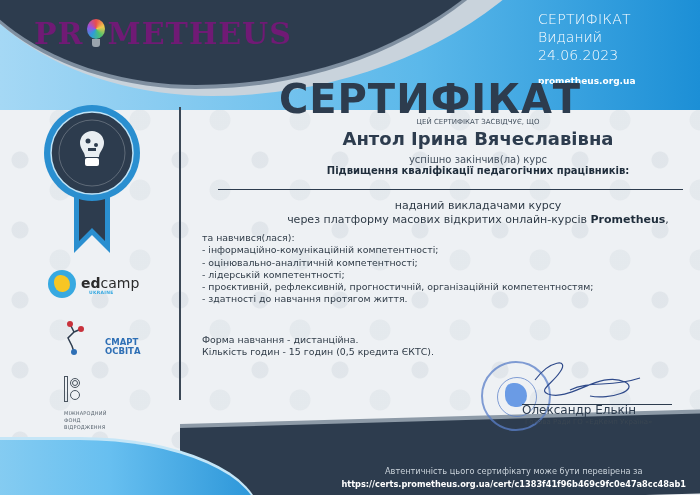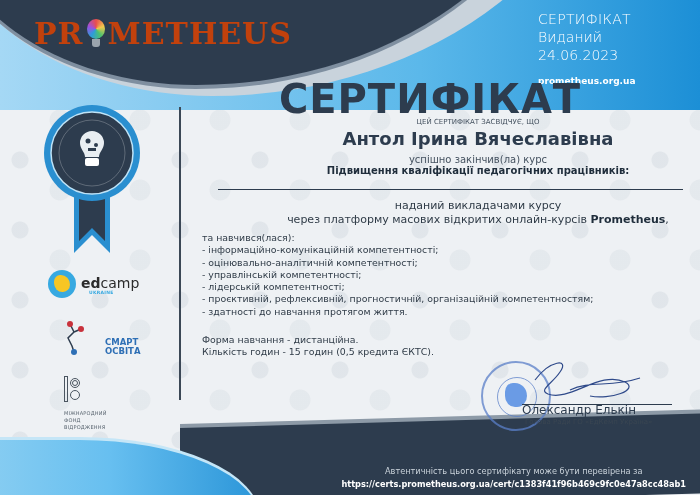--- a/index.html
+++ b/index.html
@@ -6,21 +6,21 @@
   body{width:700px;height:495px;position:relative;overflow:hidden;background:#f0f2f5;font-family:"DejaVu Sans","Liberation Sans",sans-serif;color:#2b3a4a;}
   .bg-pattern{position:absolute;inset:0;background-color:#eef1f4;
     background-image:
       radial-gradient(circle at 20px 20px, rgba(200,208,216,0.35) 8px, transparent 9px),
       radial-gradient(circle at 60px 50px, rgba(200,208,216,0.25) 10px, transparent 11px);
     background-size:80px 70px;}
   
   .hdr-blue{position:absolute;left:0;top:0;width:700px;height:110px;background:linear-gradient(90deg,#a5d8f5 0%,#5bb8ea 60%,#1c8fd6 100%);}
   .hdr-dark{position:absolute;left:-60px;top:-220px;width:640px;height:305px;border-radius:0 0 60% 40% / 0 0 100% 60%;background:#2d3c4e;box-shadow:0 4px 0 #7f8fa0;}
   .hdr-edge{position:absolute;left:-60px;top:-226px;width:680px;height:322px;border-radius:0 0 60% 40% / 0 0 100% 60%;background:#c9d3dc;}
-  .logo{position:absolute;left:34px;top:16px;font-family:"DejaVu Serif","Liberation Serif",serif;font-weight:bold;font-size:30px;letter-spacing:1px;color:#c2410c;display:flex;align-items:center;}
+  .logo{position:absolute;left:34px;top:16px;font-family:"DejaVu Serif","Liberation Serif",serif;font-weight:bold;font-size:30px;letter-spacing:1px;color:#701a75;display:flex;align-items:center;}
   .logo .bulb{display:inline-block;width:20px;height:30px;margin:0 2px;position:relative;}
   .logo .bulb:before{content:"";position:absolute;left:1px;top:0;width:18px;height:20px;border-radius:50%;background:conic-gradient(#e94d4d,#f2c94c,#4cc26e,#2d9cdb,#9b51e0,#e94d4d);}
   .logo .bulb:after{content:"";position:absolute;left:6px;top:20px;width:8px;height:8px;background:#9aa4ad;border-radius:0 0 3px 3px;}
   .hdr-right{position:absolute;right:16px;top:10px;color:#fff;text-align:left;width:146px;}
   .hdr-right .t1{font-size:14px;font-weight:300;letter-spacing:0.3px;line-height:18px;}
   .hdr-right .t2{font-size:14px;font-weight:300;line-height:18px;}
   .hdr-right .t3{font-size:9px;font-weight:bold;margin-top:12px;}
   
   .title{position:absolute;left:0;width:700px;top:76px;padding-left:160px;box-sizing:border-box;text-align:center;font-family:"DejaVu Sans","Liberation Sans",sans-serif;font-weight:bold;font-size:40px;color:#2d3c4e;letter-spacing:1px;}
   .center{position:absolute;left:180px;width:596px;text-align:center;}
@@ -151,21 +151,20 @@
   <div>Підвищення кваліфікації педагогічних працівників:</div>
 </div>
 <div class="hline"></div>
 <div class="center provided">наданий викладачами курсу</div>
 <div class="center platform"><span>через платформу масових відкритих онлайн-курсів </span><b>Prometheus</b><span>,</span></div>
 
 <div class="learned">
   <div>та навчився(лася):</div>
   <div>- інформаційно-комунікаційній компетентності;</div>
   <div>- оцінювально-аналітичній компетентності;</div>
-  <div>- управлінській компетентності;</div>
   <div>- лідерській компетентності;</div>
   <div>- проєктивній, рефлексивній, прогностичній, організаційній компетентностям;</div>
   <div>- здатності до навчання протягом життя.</div>
 </div>
 
 <div class="form">
   <div>Форма навчання - дистанційна.</div>
   <div>Кількість годин - 15 годин (0,5 кредита ЄКТС).</div>
 </div>
 

